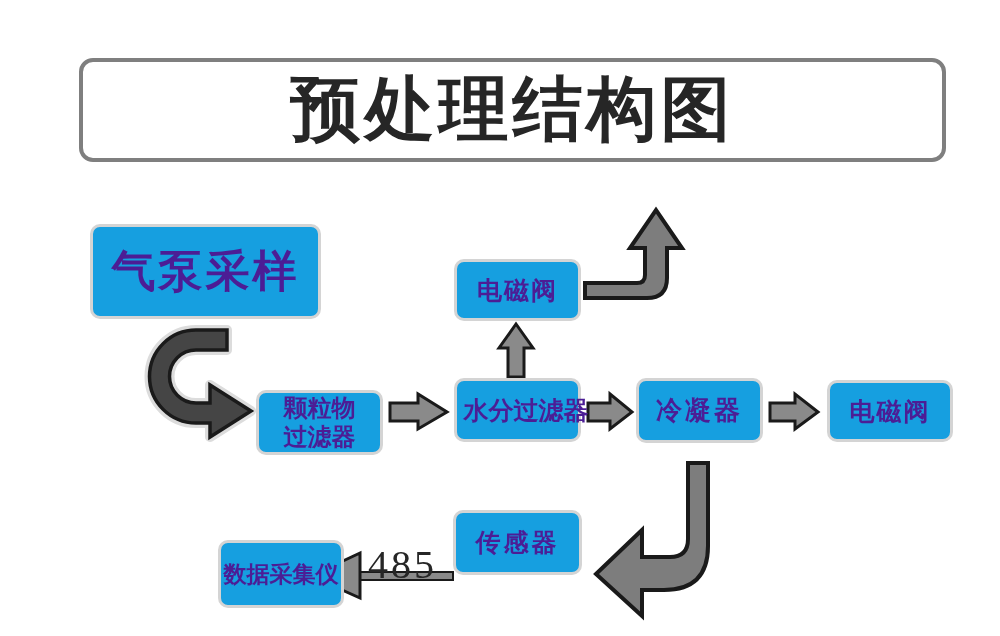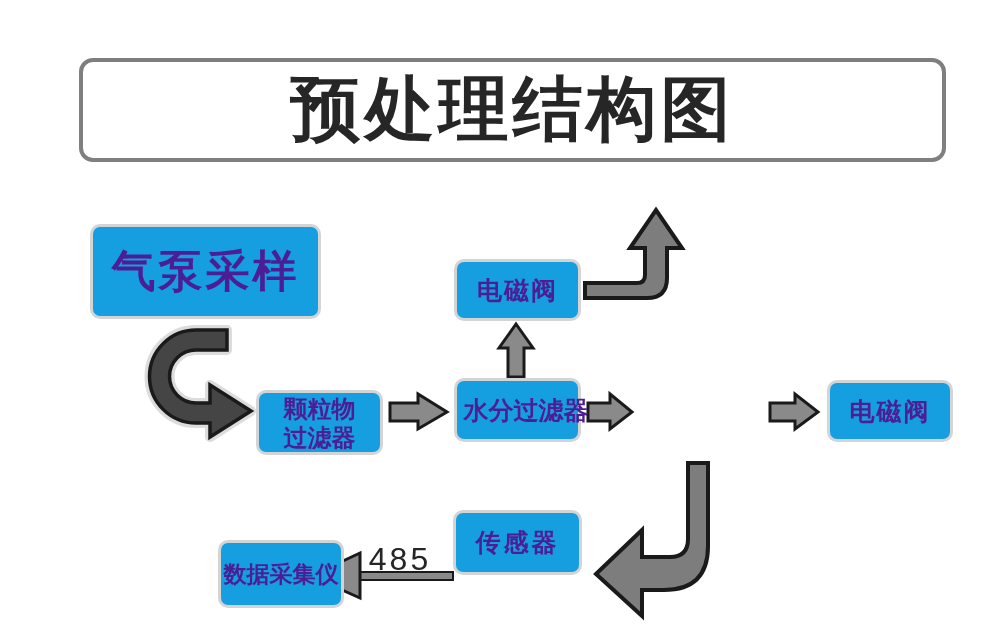--- a/index.html
+++ b/index.html
@@ -1,18 +1,18 @@
 <!DOCTYPE html>
 <html style="--blue: #169fe0; --node-border: #d4d4d4; --title-border: #7f7f7f; --ink: #262626;"><head>
 <meta charset="utf-8">
 <style>
   html,body{margin:0;padding:0;background:#ffffff;}
   .stage{
     position:relative;width:1000px;height:636px;background:#ffffff;overflow:hidden;
-    font-family:Liberation Sans, sans-serif;
+    font-family:Liberation Serif, serif;
   }
   .title-box{
     position:absolute;left:79px;top:58px;width:867px;height:104px;
     box-sizing:border-box;border:4px solid var(--title-border,#7f7f7f);border-radius:14px;
     display:flex;align-items:center;justify-content:center;background:#ffffff;
   }
   .title-box span{
     font-size:70px;font-weight:bold;color:var(--ink,#262626);letter-spacing:4px;white-space:nowrap;
   }
   svg.wires{position:absolute;left:0;top:0;width:1000px;height:636px;}
@@ -27,21 +27,21 @@
   #node-pump{left:90px;top:224px;width:231px;height:95px;font-size:44px;letter-spacing:3px;}
   #node-particulate{left:256px;top:390px;width:127px;height:65px;font-size:24px;line-height:29px;}
   #node-moisture{left:454px;top:378px;width:127px;height:64px;font-size:25px;padding-left:17px;}
   #node-solenoid-top{left:454px;top:259px;width:127px;height:62px;font-size:25px;letter-spacing:2px;}
   #node-condenser{left:636px;top:378px;width:127px;height:65px;font-size:26px;letter-spacing:3px;}
   #node-solenoid-right{left:827px;top:380px;width:126px;height:62px;font-size:25px;letter-spacing:2px;}
   #node-sensor{left:453px;top:510px;width:129px;height:65px;font-size:25px;letter-spacing:3px;}
   #node-collector{left:178px;top:540px;width:126px;height:68px;font-size:23px;margin-left:40px;}
   .bus-label{
     position:absolute;left:368px;top:541px;width:64px;text-align:center;
-    font-size:32px;color:var(--ink,#1b1b1b);letter-spacing:3px;
+    font-size:40px;color:var(--ink,#1b1b1b);letter-spacing:3px;
   }
 </style>
 </head>
 <body>
 
 <div class="stage">
 
   <div class="title-box">
     <span>预处理结构图</span>
   </div>
@@ -77,20 +77,23 @@
   </div>
 
   <div class="node" id="node-moisture">
     <span>水分过滤器</span>
   </div>
 
   <div class="node" id="node-solenoid-top">
     <span>电磁阀</span>
   </div>
 
+  <div class="node" id="node-condenser">
+    <span>冷凝器</span>
+  </div>
 
   <div class="node" id="node-solenoid-right">
     <span>电磁阀</span>
   </div>
 
   <div class="node" id="node-sensor">
     <span>传感器</span>
   </div>
 
   <div class="node" id="node-collector">

